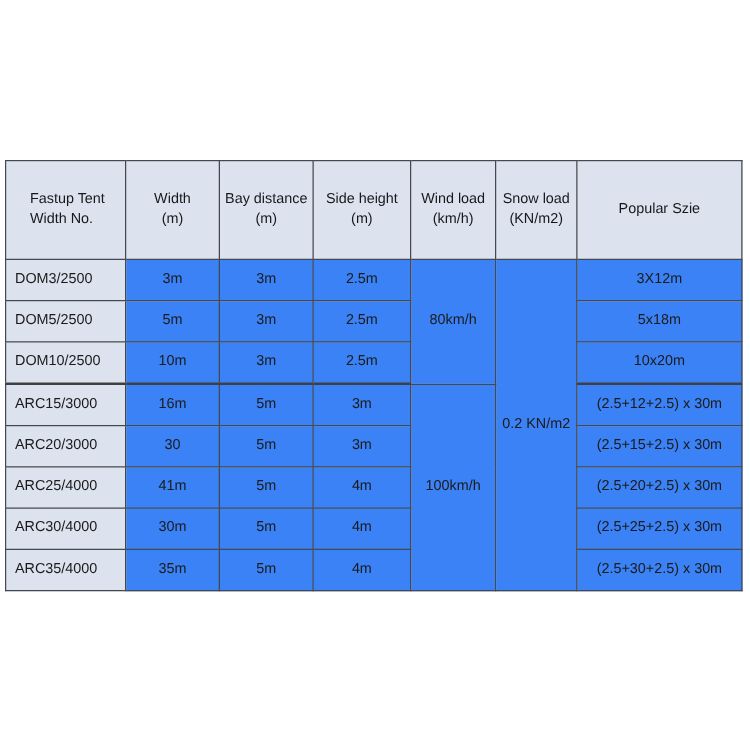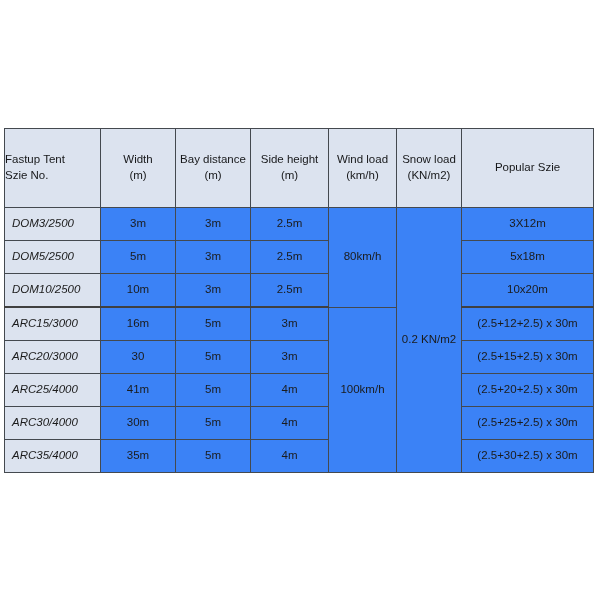--- a/index.html
+++ b/index.html
@@ -57,30 +57,29 @@
   
   table.spec thead th {
     background: #dce3ef;
     height: 78px;
     font-size: 11.5px;
     color: #17181a;
   }
 
   table.spec thead th.th-item {
     text-align: left;
-    padding-left: 0;
+    padding-left: 19px;
   }
 
   
   table.spec td.item-cell {
     background: #dce3ef;
     text-align: left;
     padding-left: 7px;
     height: 32px;
-    font-style: italic;
   }
 
   table.spec tbody td {
     height: 32px;
   }
 
   
   table.spec tr.group-end > td {
     border-bottom: 2px solid #404040;
   }
@@ -103,21 +102,21 @@
           <col class="c3">
         <col class="c4">
           <col class="c5">
           <col class="c6">
       </colgroup>
 
       <thead>
         <tr>
           <th class="th-item two-line">
             <span>Fastup Tent</span>
-            <span>Szie No.</span>
+            <span>Width No.</span>
           </th>
           <th class="two-line">
             <span>Width</span>
             <span>(m)</span>
           </th>
           <th class="two-line">
             <span>Bay distance</span>
             <span>(m)</span>
           </th>
           <th class="two-line">

